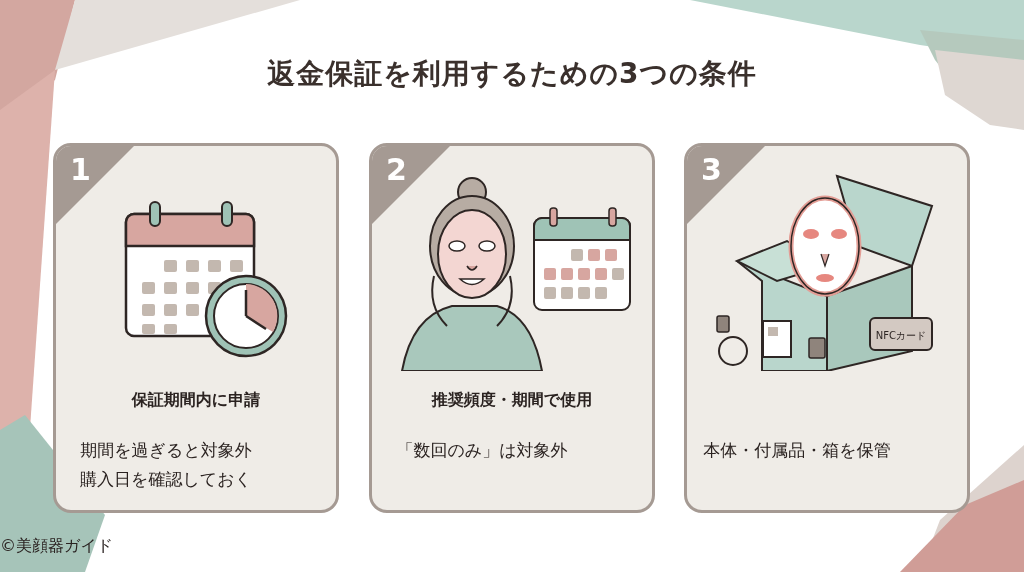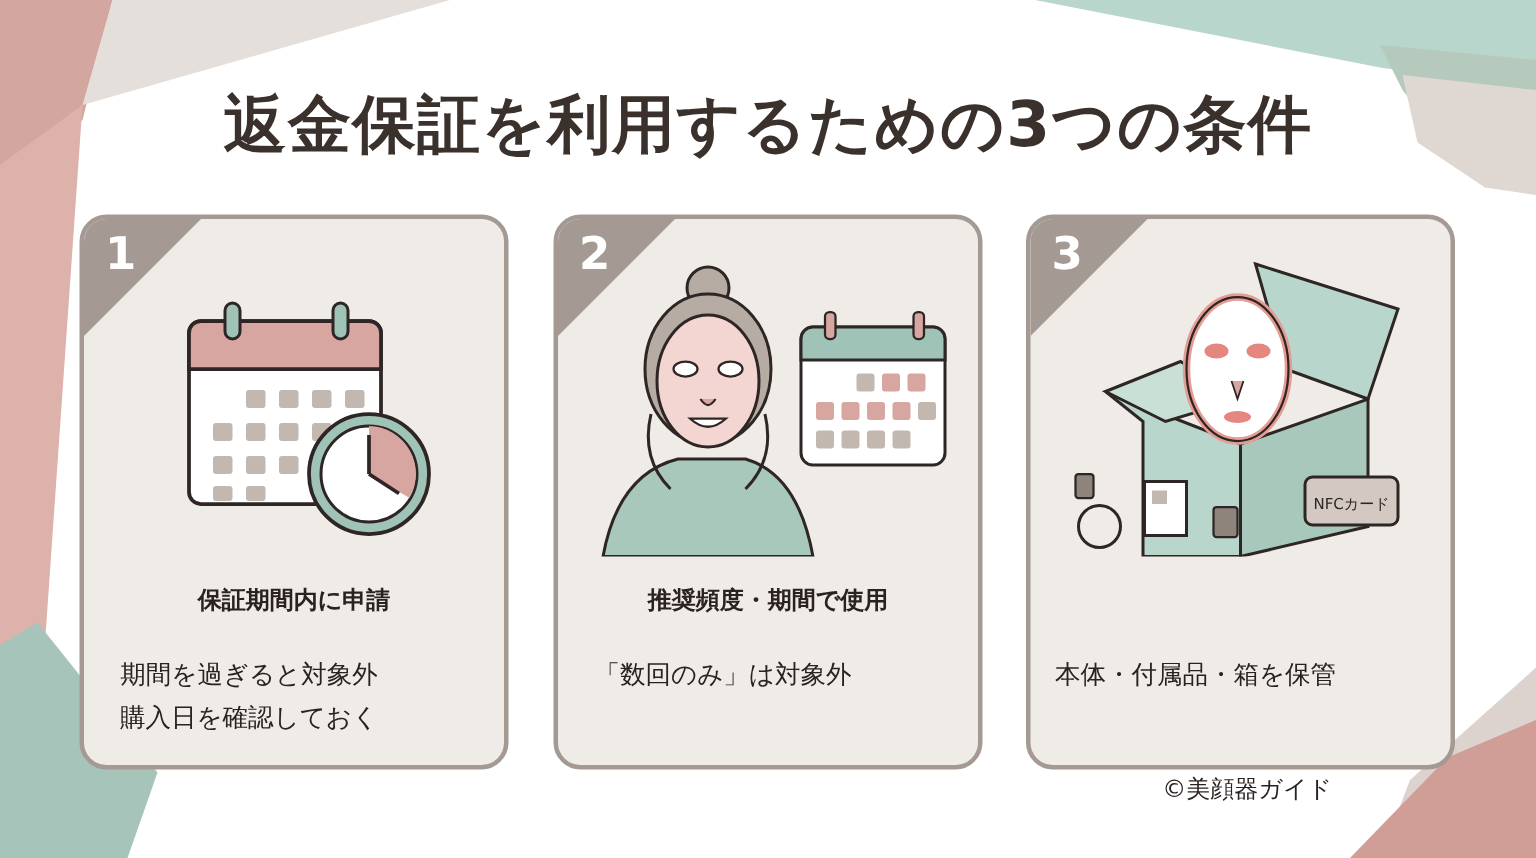--- a/index.html
+++ b/index.html
@@ -6,21 +6,21 @@
   html, body { width: 1024px; height: 572px; overflow: hidden; }
   body {
     position: relative;
     background: #ffffff;
     font-family: "DejaVu Sans", "Liberation Sans", sans-serif;
     color: #2e2624;
   }
   .bg { position: absolute; left: 0; top: 0; width: 1024px; height: 572px; z-index: 0; }
   .title {
     position: absolute; left: 0; top: 55px; width: 1024px;
-    text-align: center; font-size: 42px; font-weight: bold; color: #3a302c;
+    text-align: center; font-size: 28px; font-weight: bold; color: #3a302c;
     letter-spacing: 1px; z-index: 2;
   }
   .card {
     position: absolute; top: 143px; width: 286px; height: 370px;
     background: #efece7; border: 3px solid #a59a93; border-radius: 18px;
     overflow: hidden; z-index: 2;
   }
   .card .corner {
     position: absolute; left: 0; top: 0; width: 0; height: 0;
     border-top: 78px solid #a59a93; border-right: 78px solid transparent;
@@ -31,21 +31,21 @@
   .card .illus { position: absolute; left: 0; top: 20px; width: 280px; height: 205px; }
   .card .heading {
     position: absolute; left: 0; top: 244px; width: 280px; text-align: center;
     font-size: 16px; font-weight: bold; color: #2a2220;
   }
   .card .desc {
     position: absolute; left: 0; top: 290px; width: 220px; text-align: center;
     font-size: 17px; line-height: 29px; color: #2a2220;
   }
   .credit {
-    position: absolute; left: 0; top: 516px; width: 888px; text-align: right;
+    position: absolute; left: 0; top: 536px; width: 888px; text-align: left;
     font-size: 16px; color: #2a2220; z-index: 2;
   }
 </style>
 </head>
 <body>
 
 <svg class="bg" viewBox="0 0 1024 572">
   <polygon points="0,0 75,0 55,80 0,120" fill="#d3a7a0"></polygon>
   <polygon points="0,110 55,70 20,572 0,572" fill="#ddb2ab"></polygon>
   <polygon points="75,0 300,0 55,70" fill="#e4dfdb"></polygon>

